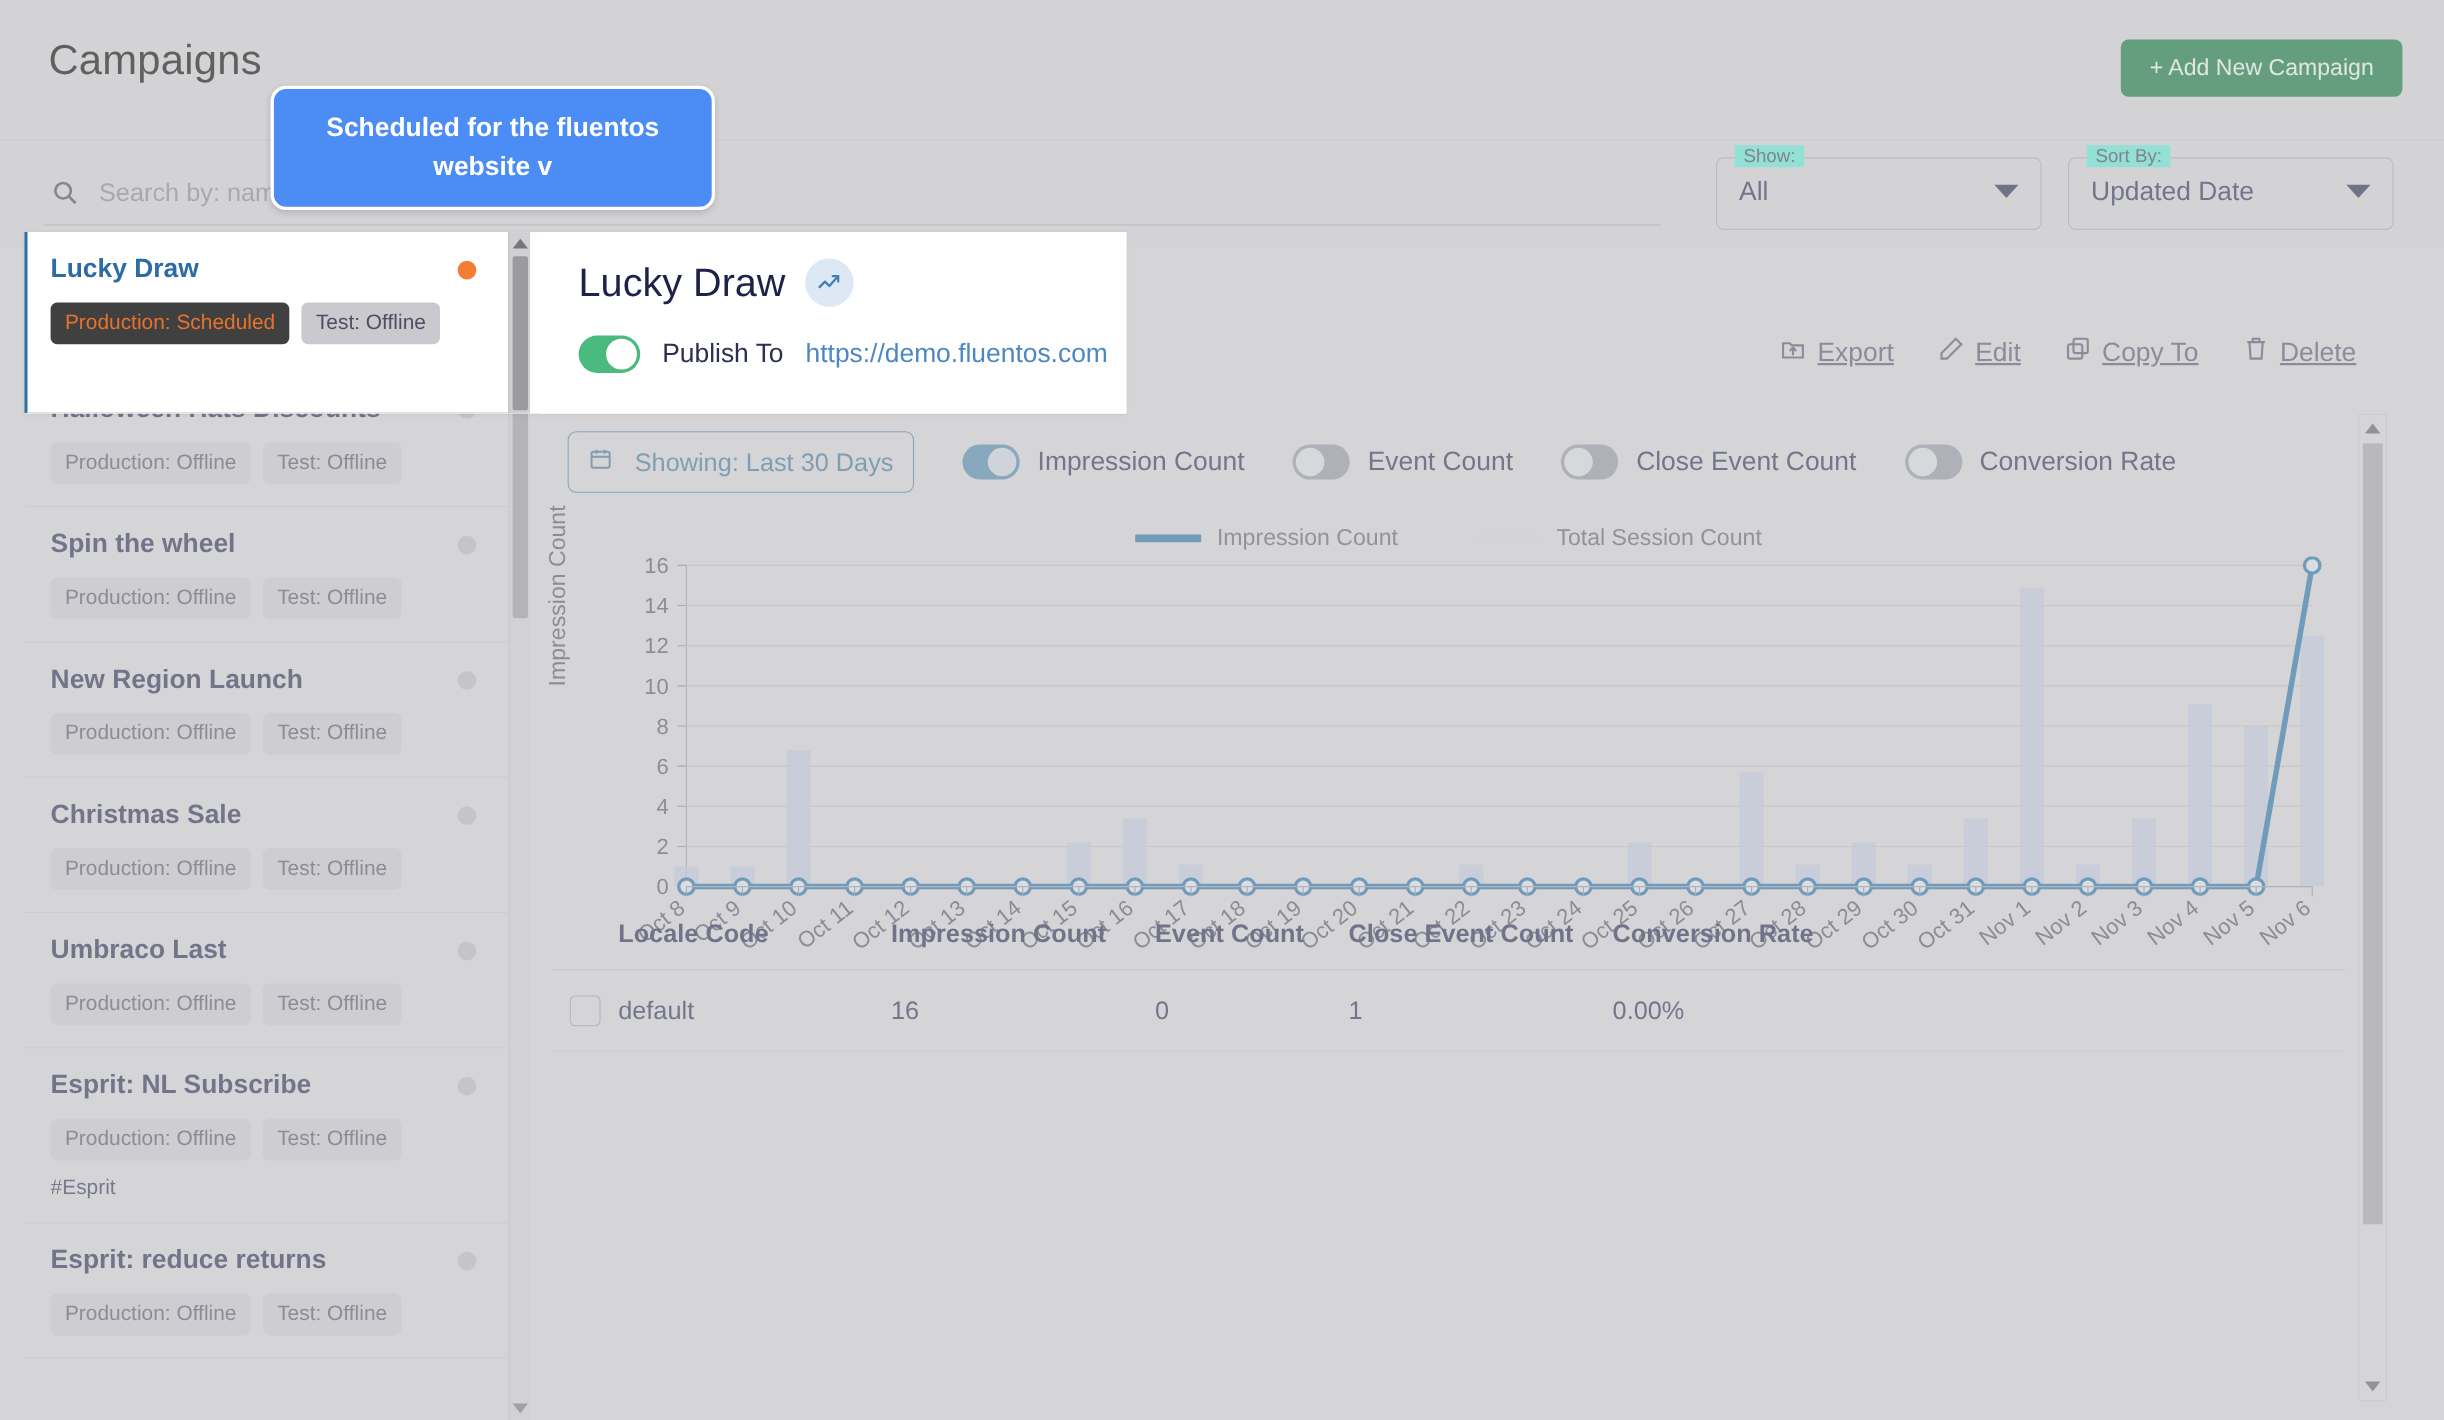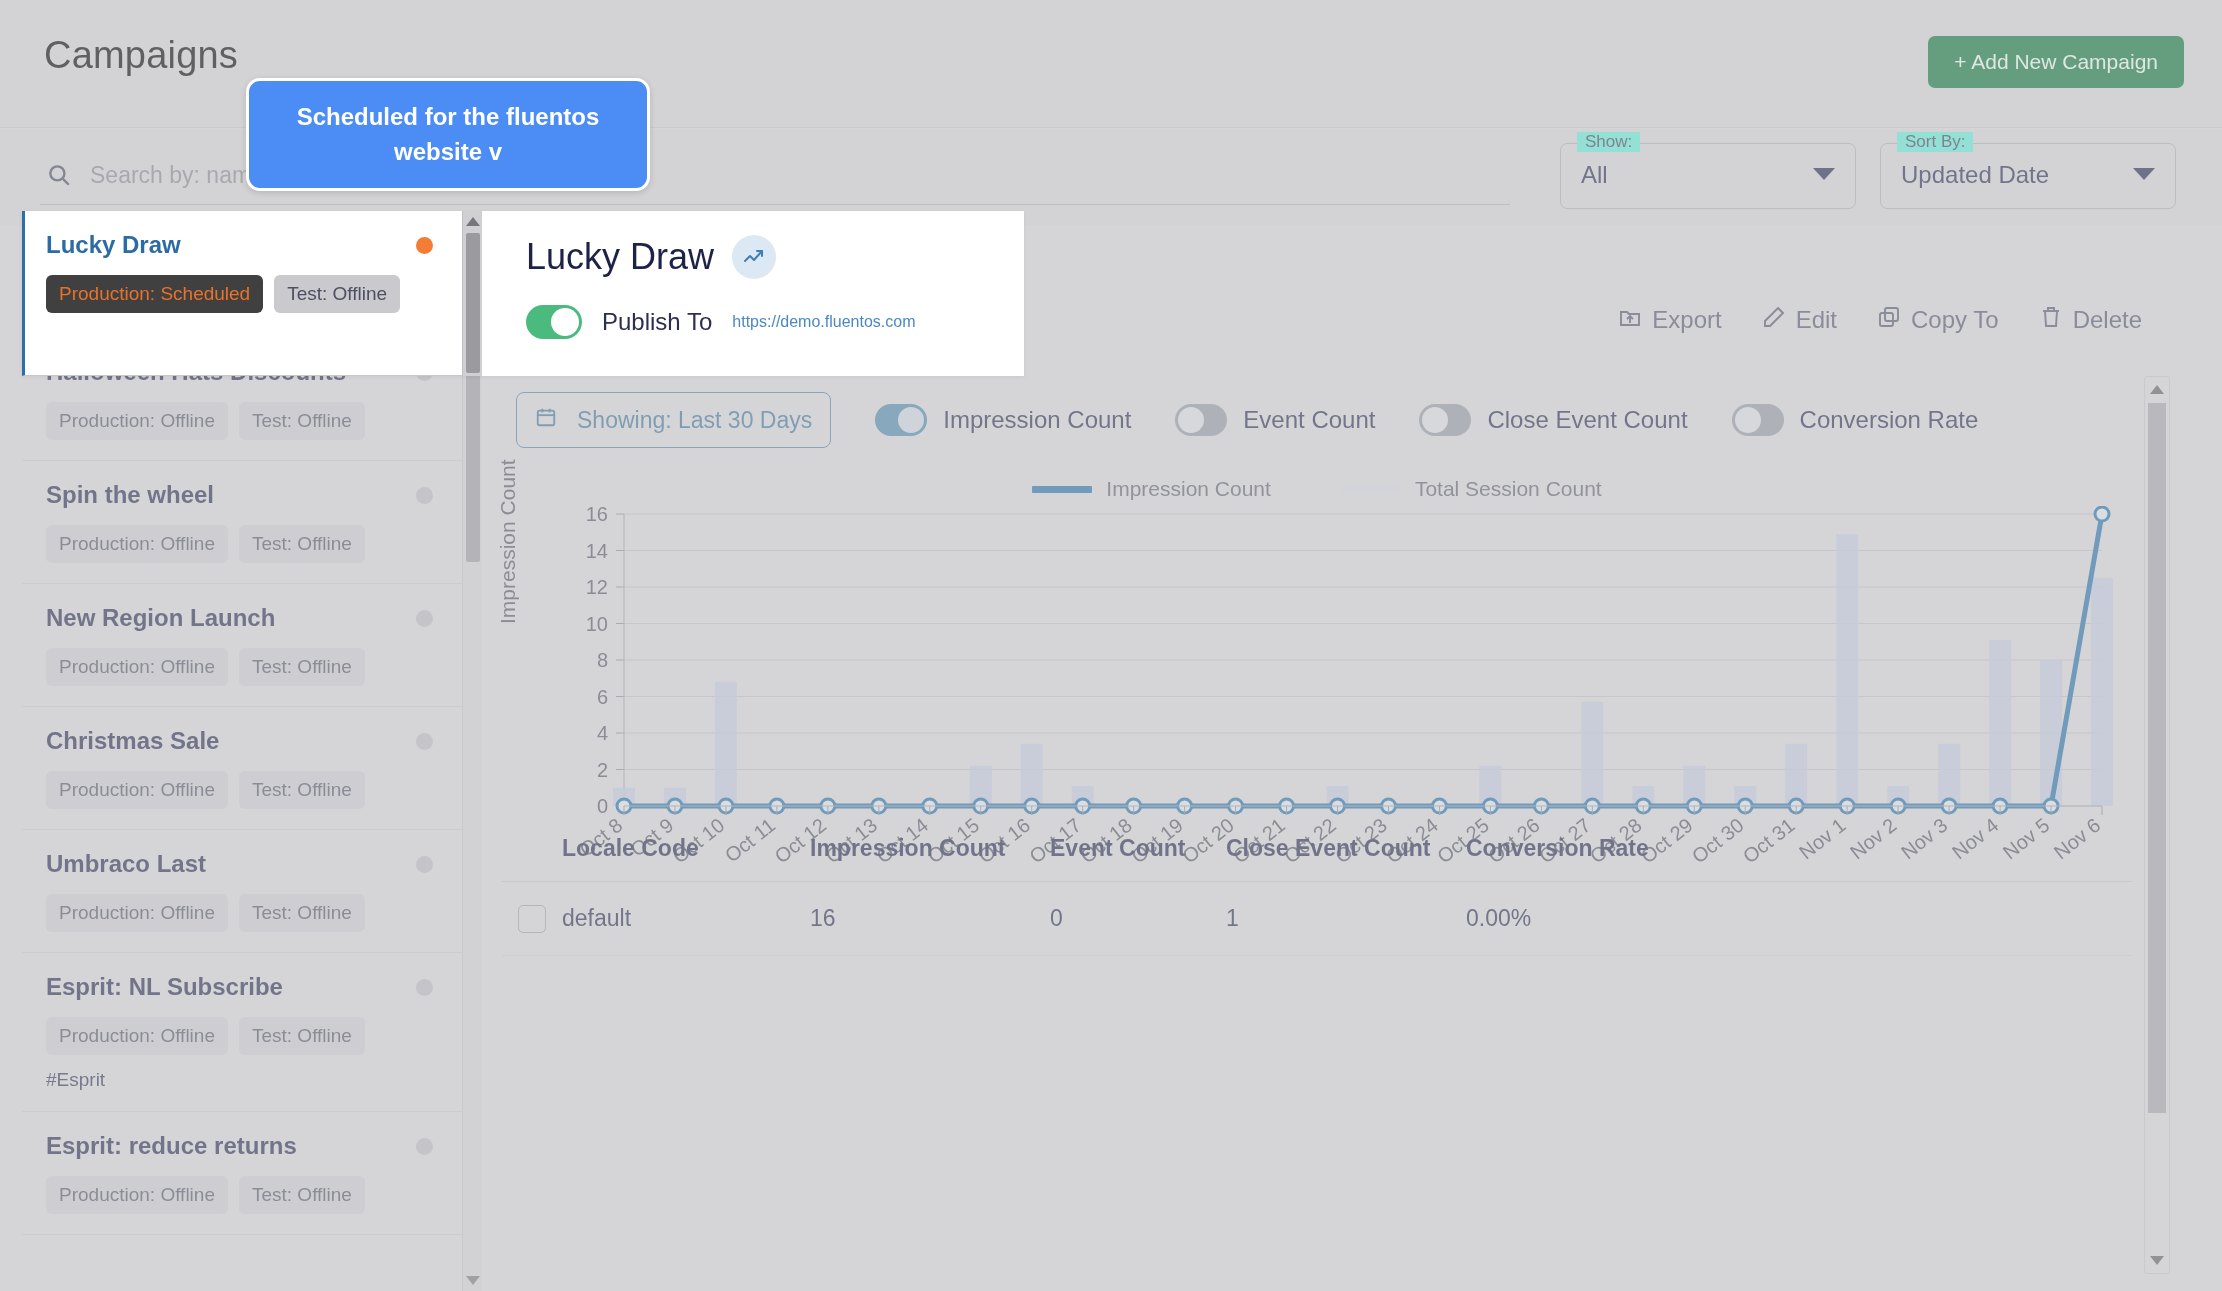--- a/index.html
+++ b/index.html
@@ -165,35 +165,36 @@
   .publish-row { position: absolute; left: 36px; top: 94px; display: flex; align-items: center; gap: 20px; }
   .toggle-big {
     width: 56px; height: 34px; border-radius: 17px; background: #4bba7f;
     position: relative; cursor: pointer;
   }
   .toggle-big .knob {
     position: absolute; right: 3px; top: 3px;
     width: 28px; height: 28px; border-radius: 50%; background: #fff;
   }
   .publish-label { font-size: 24px; color: #2b2f50; }
-  .publish-url { font-size: 16px; color: #4b88c2; }
+  .publish-url { font-size: 24px; color: #4b88c2; }
 
   
   .white-card {
     position: absolute; left: 22px; top: 211px;
     width: 1002px; height: 165px;
     background: #ffffff; z-index: 20;
     box-shadow: 0 1px 4px rgba(0,0,0,.06);
   }
 
   
   .actions {
     position: absolute; right: 80px; top: 305px;
     display: flex; align-items: flex-end; gap: 40px;
     color: #4e5068;
+    text-decoration: underline;
   }
   .action-item {
     display: flex; align-items: center; gap: 10px;
     font-size: 24px; color: #4e5068; cursor: pointer; white-space: nowrap;
   }
 
   
   .content-panel {
     position: absolute; left: 502px; top: 376px;
     width: 1630px; height: 915px;

